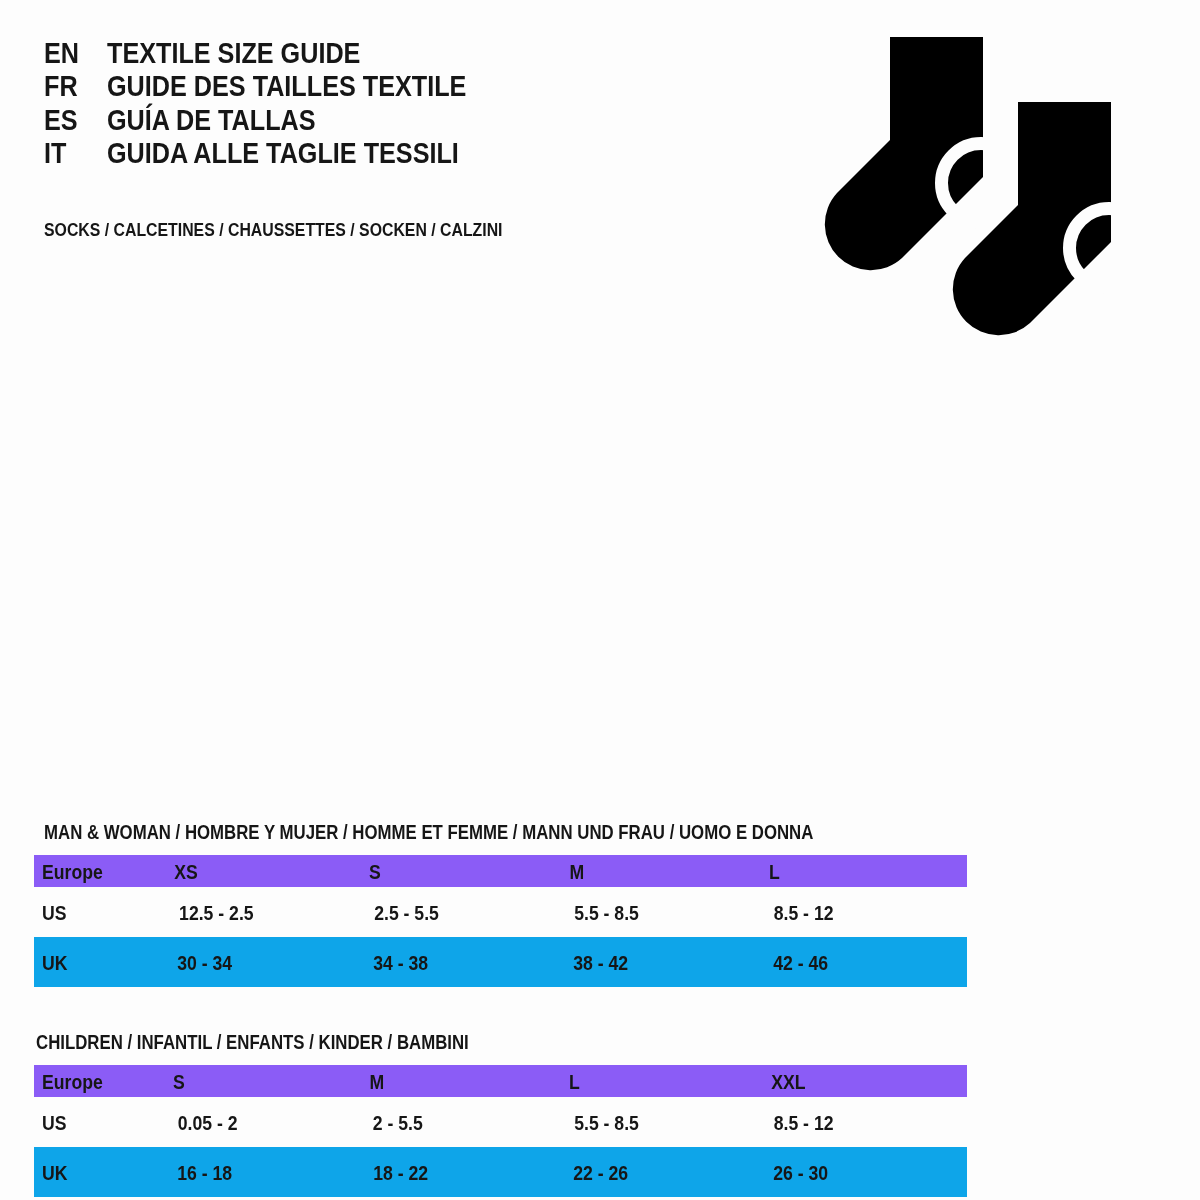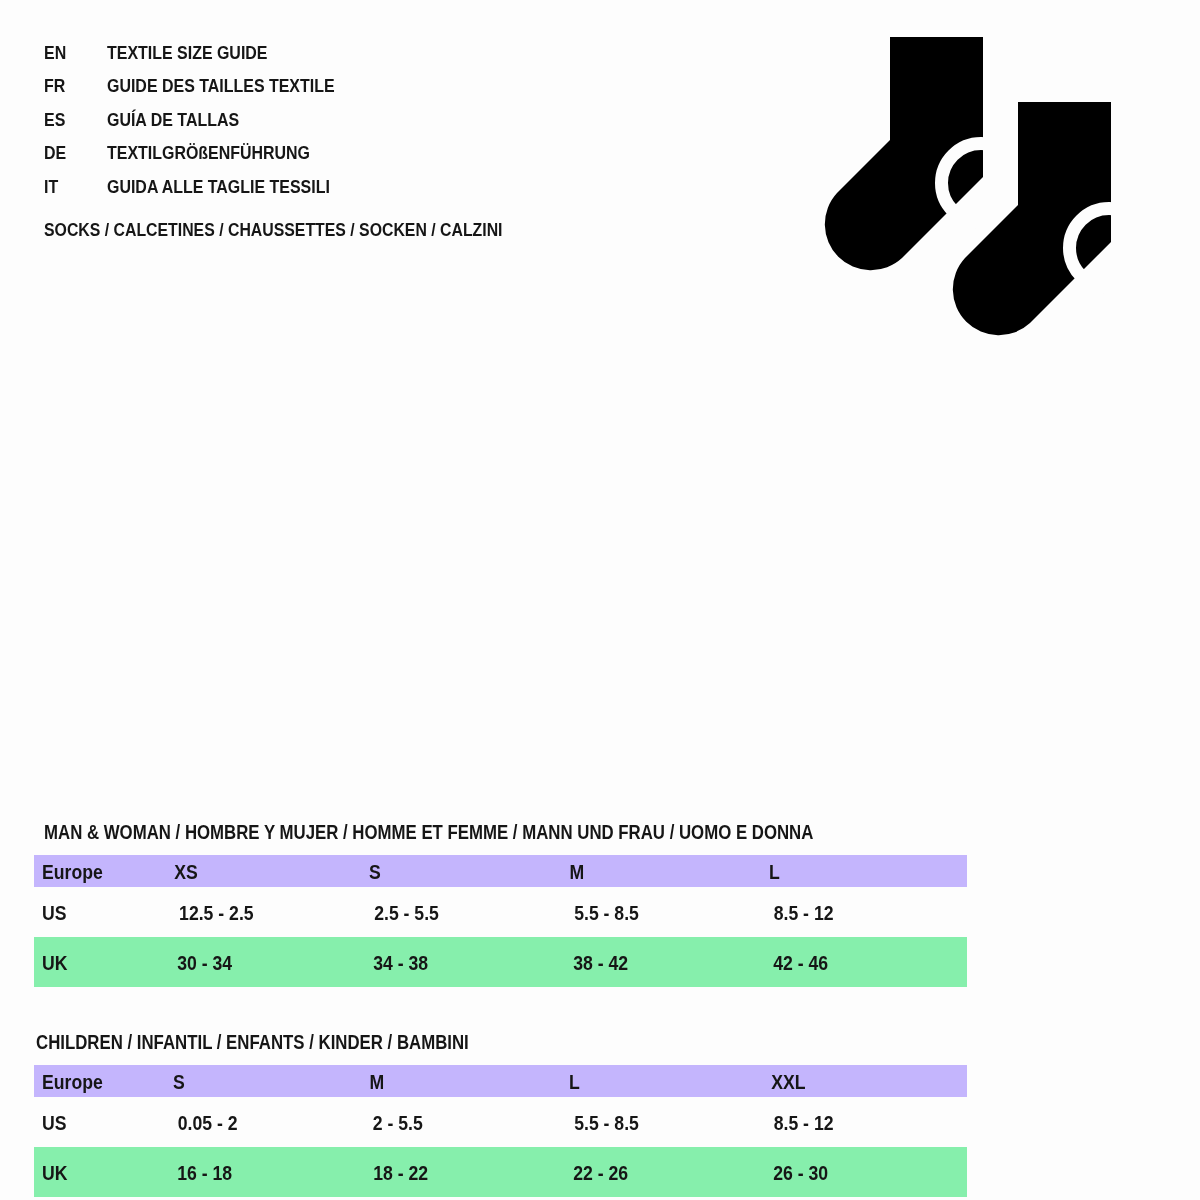--- a/index.html
+++ b/index.html
@@ -16,36 +16,36 @@
 
   
   .cnd  { display: inline-block; white-space: nowrap; transform-origin: 0 50%; }
   .sx80 { transform: scaleX(0.80); }
   .sx84 { transform: scaleX(0.84); }
   .sx88 { transform: scaleX(0.88); }
   .org-c { transform-origin: 50% 50%; }
 
   
   .lang-block { position: absolute; left: 44px; top: 36px; }
-  .lang-row { display: flex; align-items: center; height: 33.5px; font-size: 19px; }
+  .lang-row { display: flex; align-items: center; height: 33.5px; font-size: 30px; }
   .lang-code { width: 63px; flex: 0 0 63px; }
 
   
   .category-line { position: absolute; left: 44px; top: 220px; font-size: 18px; }
 
   
   .socks-svg { position: absolute; left: 793px; top: 30px; }
 
   
   .tbl-title { position: absolute; font-size: 21px; }
   .tbl { position: absolute; left: 34px; width: 933px; }
   .t-row { display: grid; grid-template-columns: 138px 196px 200px 200px 199px; align-items: center; }
-  .t-head { height: 32px; background: #c4b5fd; }
+  .t-head { height: 32px; background: #8b5cf6; }
   .t-body { height: 50px; }
-  .t-alt  { background: #86efac; }
+  .t-alt  { background: #0ea5e9; }
   .cell { text-align: left; font-size: 21px; line-height: 1; }
   .cell.first { text-align: left; padding-left: 8px; }
 
   .title-1 { left: 44px; top: 820px; }
   .table-1 { top: 855px; }
   .title-2 { left: 36px; top: 1030px; }
   .table-2 { top: 1065px; }
 </style>
 </head>
 <body>
@@ -55,24 +55,20 @@
     <span class="lang-code"><span class="cnd sx84">EN</span></span>
     <span class="cnd sx84">TEXTILE SIZE GUIDE</span>
   </div>
   <div class="lang-row">
     <span class="lang-code"><span class="cnd sx84">FR</span></span>
     <span class="cnd sx84">GUIDE DES TAILLES TEXTILE</span>
   </div>
   <div class="lang-row">
     <span class="lang-code"><span class="cnd sx84">ES</span></span>
     <span class="cnd sx84">GUÍA DE TALLAS</span>
-  </div>
-  <div class="lang-row">
-    <span class="lang-code"><span class="cnd sx84">DE</span></span>
-    <span class="cnd sx84">TEXTILGRÖßENFÜHRUNG</span>
   </div>
   <div class="lang-row">
     <span class="lang-code"><span class="cnd sx84">IT</span></span>
     <span class="cnd sx84">GUIDA ALLE TAGLIE TESSILI</span>
   </div>
 </div>
 
 <div class="category-line">
   <span class="cnd sx88">SOCKS / CALCETINES / CHAUSSETTES / SOCKEN / CALZINI</span>
 </div>

